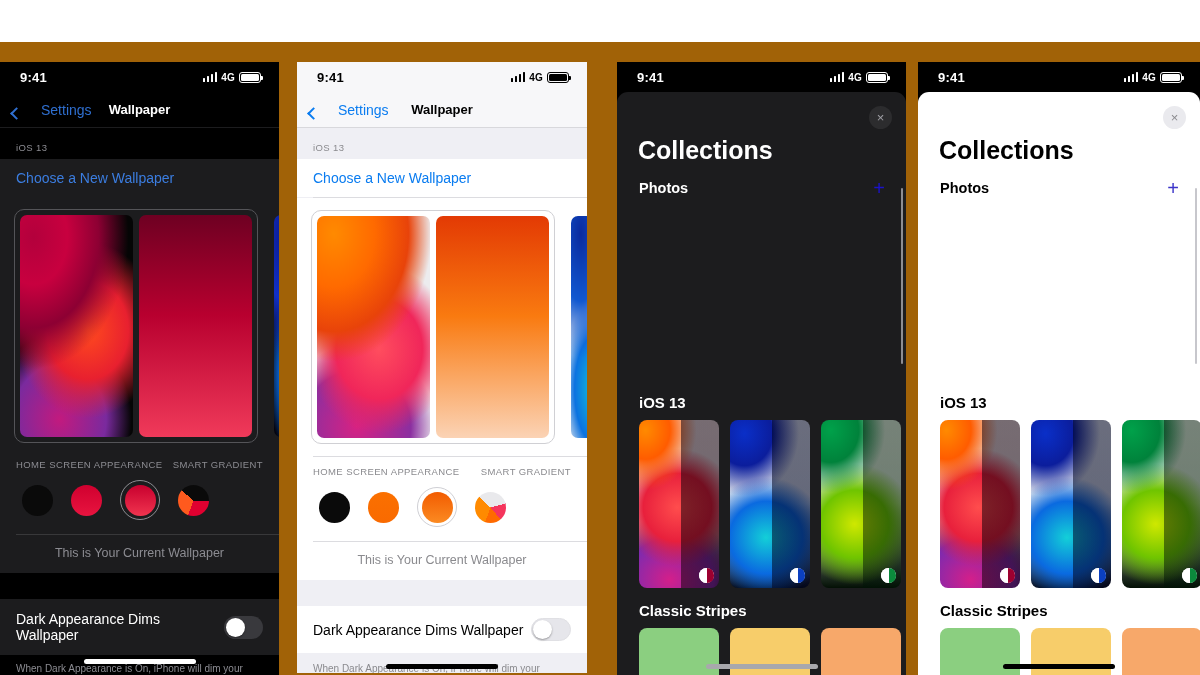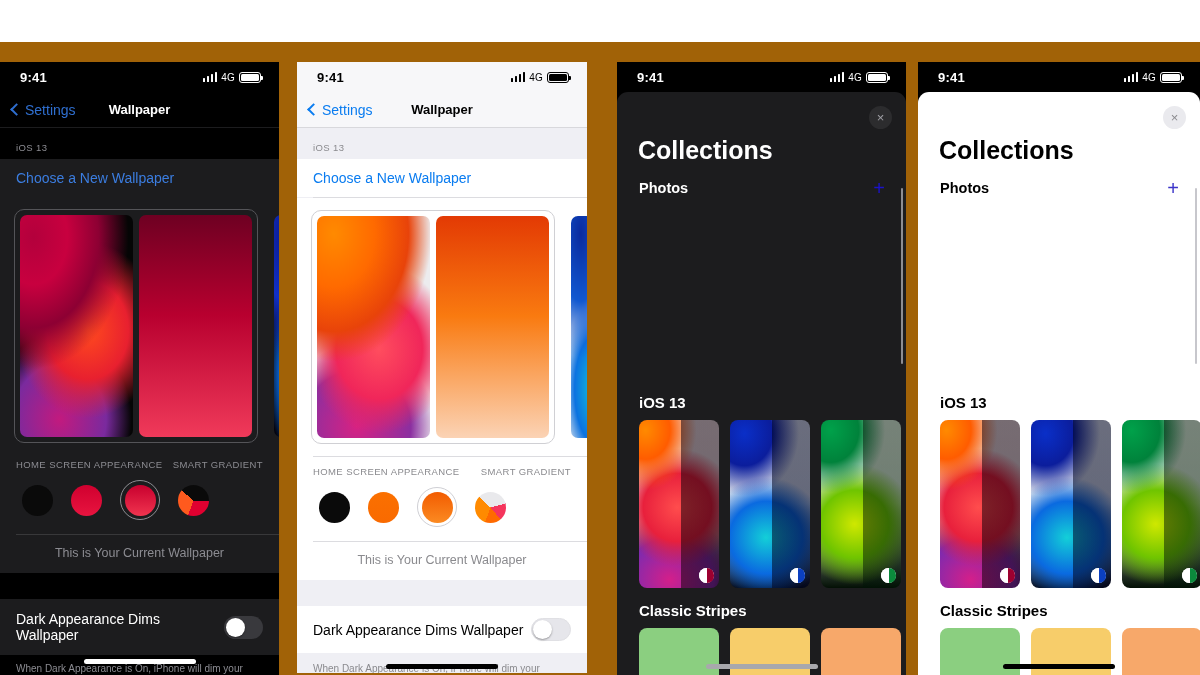--- a/index.html
+++ b/index.html
@@ -22,33 +22,33 @@
   .statusbar.dark { background: #000; color: #fff; }
   .statusbar.light-on-black { background: #000; color: #fff; }
   .statusbar.lite { background: #f7f7f9; color: #000; }
   .sb-right { display: flex; align-items: center; gap: 4px; }
   .sig { display: flex; align-items: flex-end; gap: 1.5px; height: 10px; }
   .sig i { display: block; width: 2.5px; background: currentColor; border-radius: .5px; }
   .sig i:nth-child(1){ height: 4px; }
   .sig i:nth-child(2){ height: 6px; }
   .sig i:nth-child(3){ height: 8px; }
   .sig i:nth-child(4){ height: 10px; }
-  .net { font-size: 10px; font-weight: normal; }
+  .net { font-size: 10px; font-weight: bold; }
   .batt { width: 22px; height: 11px; border: 1.2px solid currentColor;
           border-radius: 3px; position: relative; padding: 1px; }
   .batt::after { content:""; position:absolute; right:-3px; top:3.2px;
           width:1.6px; height:4.5px; background: currentColor; border-radius:0 1px 1px 0; }
   .batt i { display:block; width:100%; height:100%; background: currentColor; border-radius: 1.5px; }
 
   
   .navbar { height: 36px; display: flex; align-items: center;
             position: relative; padding: 0 12px; }
   .navbar.dark { background: #000; border-bottom: 1px solid #1c1c1e; }
   .navbar.lite { background: #f7f7f9; border-bottom: 1px solid #d8d8dc; }
-  .back { display: flex; align-items: center; gap: 2px; font-size: 14px; color: #2f6fd0; }
+  .back { display: flex; align-items: flex-end; gap: 18px; font-size: 14px; color: #2f6fd0; }
   .navbar.lite .back { color: #0a7cf0; }
   .chev { width: 9px; height: 9px; border-left: 2px solid currentColor;
           border-bottom: 2px solid currentColor; transform: rotate(45deg); margin-right:2px;}
   .navtitle { position: absolute; left: 0; right: 0; text-align: center;
               font-size: 13px; font-weight: bold; pointer-events: none; }
   .navbar.dark .navtitle { color: #fff; }
   .navbar.lite .navtitle { color: #000; }
 
   .grouphdr { font-size: 9.5px; letter-spacing: .4px; padding: 14px 16px 6px; }
   .dark-bg { background: #000; }

